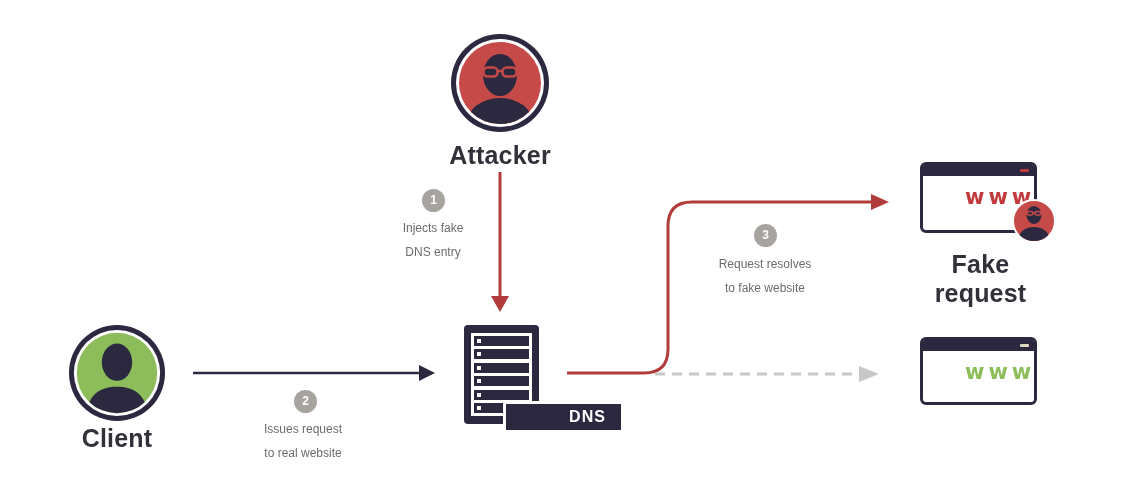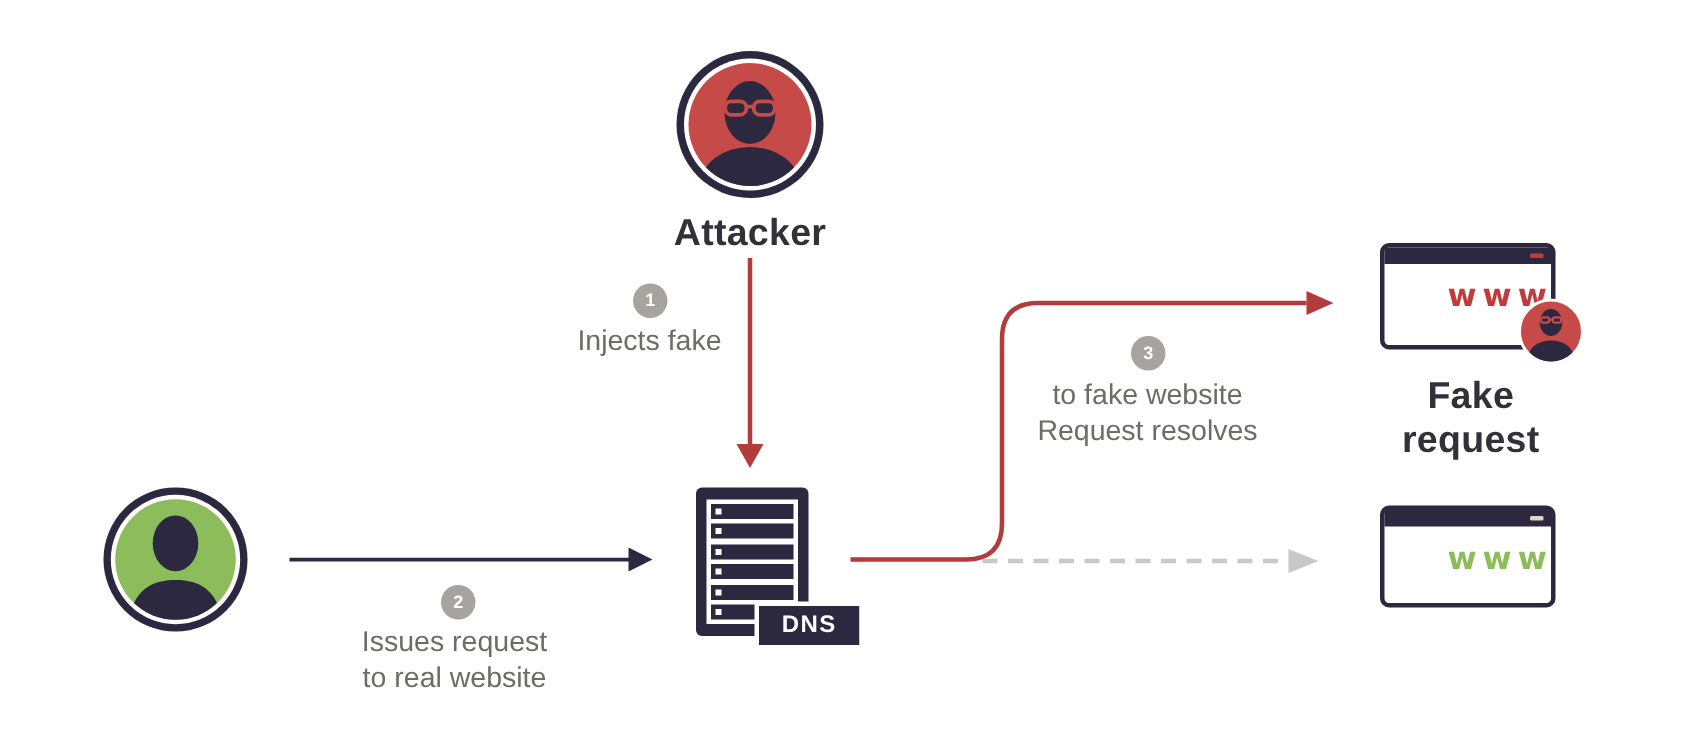--- a/index.html
+++ b/index.html
@@ -15,41 +15,41 @@
     font-size:25px;font-weight:600;color:var(--labelDark,#323038);
     letter-spacing:.2px;
   }
   .step-badge{
     position:absolute;width:23px;height:23px;border-radius:50%;
     background:var(--badgeGray,#a7a4a0);color:#fff;
     font-size:12px;font-weight:bold;line-height:23px;text-align:center;
   }
   .step-text{
     position:absolute;text-align:center;
-    font-size:19px;line-height:24px;color:var(--textGray,#6e6b68);
+    font-size:12px;line-height:24px;color:var(--textGray,#6e6b68);
   }
 
   
   .server-body{
     position:absolute;left:464px;top:325px;width:75px;height:99px;
     background:var(--navy,#2b2840);border-radius:4px;box-sizing:border-box;padding:8px 7px;
   }
   .server-inner{
     background:#fff;width:100%;height:100%;box-sizing:border-box;padding:3px;
     display:flex;flex-direction:column;justify-content:space-between;
   }
   .server-slot{position:relative;height:10px;background:var(--navy,#2b2840);}
   .server-slot::before{
     content:"";position:absolute;left:3px;top:3px;width:4px;height:4px;background:#fff;
   }
   .server-tag{
     position:absolute;left:506px;top:404px;width:67px;height:26px;
     background:var(--navy,#2b2840);outline:3px solid #fff;
     color:#fff;font-weight:bold;font-size:16px;letter-spacing:1px;
-    text-align:center;line-height:26px;
+    text-align:center;line-height:26px;padding-left:48px;
   }
 
   
   .browser{
     position:absolute;width:117px;height:71px;background:#fff;
     border:3px solid var(--navy,#2b2840);border-radius:6px;box-sizing:border-box;
   }
   .browser-bar{
     position:relative;height:11px;background:var(--navy,#2b2840);
     border-radius:2px 2px 0 0;
@@ -118,36 +118,38 @@
       <rect x="33.5" y="34.5" width="14" height="9" rx="4"></rect>
       <rect x="52.5" y="34.5" width="14" height="9" rx="4"></rect>
       <line x1="47.5" y1="38" x2="52.5" y2="38"></line>
     </g>
   </svg>
   <div class="node-label" style="left:435px;top:141px;width:130px">Attacker</div>
 
   <div class="step-badge" style="left:422px;top:189px">1</div>
   <div class="step-text" style="left:353px;top:216px;width:160px">
     <div>Injects fake</div>
+    <div>DNS entry</div>
   </div>
 
   <svg class="abs" style="left:68px;top:324px" width="98" height="98" viewBox="0 0 100 100">
     <defs>
         <clipPath id="cliClip">
           <circle cx="50" cy="50" r="41"></circle>
         </clipPath>
       </defs>
     <circle cx="50" cy="50" r="49" fill="var(--navy,#2b2840)"></circle>
     <circle cx="50" cy="50" r="44" fill="#fff"></circle>
     <circle cx="50" cy="50" r="41" fill="var(--green,#8cbd5a)"></circle>
     <g clip-path="url(#cliClip)" fill="var(--navy,#2b2840)">
       <ellipse cx="50" cy="39" rx="15.5" ry="19"></ellipse>
       <path d="M17 100 C19 73 31 64 50 64 C69 64 81 73 83 100 Z"></path>
     </g>
   </svg>
+  <div class="node-label" style="left:57px;top:424px;width:120px">Client</div>
 
   <div class="step-badge" style="left:294px;top:390px">2</div>
   <div class="step-text" style="left:223px;top:417px;width:160px">
     <div>Issues request</div>
     <div>to real website</div>
   </div>
 
   <div class="server-body">
     <div class="server-inner">
       <div class="server-slot"></div>
@@ -155,22 +157,22 @@
       <div class="server-slot"></div>
       <div class="server-slot"></div>
       <div class="server-slot"></div>
       <div class="server-slot"></div>
     </div>
   </div>
   <div class="server-tag">DNS</div>
 
   <div class="step-badge" style="left:754px;top:224px">3</div>
   <div class="step-text" style="left:680px;top:252px;width:170px">
+    <div>Request resolves</div>
     <div>to fake website</div>
-    <div>Request resolves</div>
   </div>
 
   <div class="browser fake" style="left:920px;top:162px">
     <div class="browser-bar">
       <span class="browser-dash"></span>
     </div>
     <div class="browser-www">www</div>
   </div>
   <svg class="abs" style="left:1012px;top:199px" width="44" height="44" viewBox="0 0 44 44">
     <defs>

